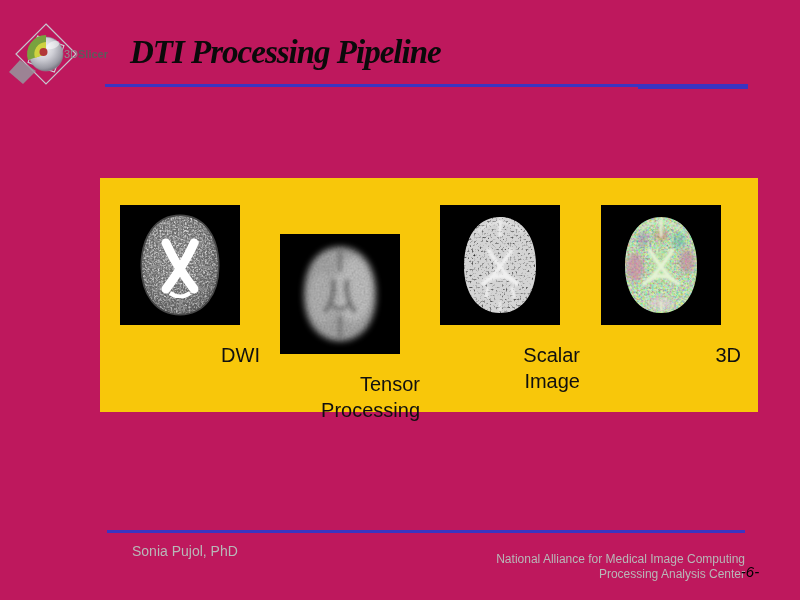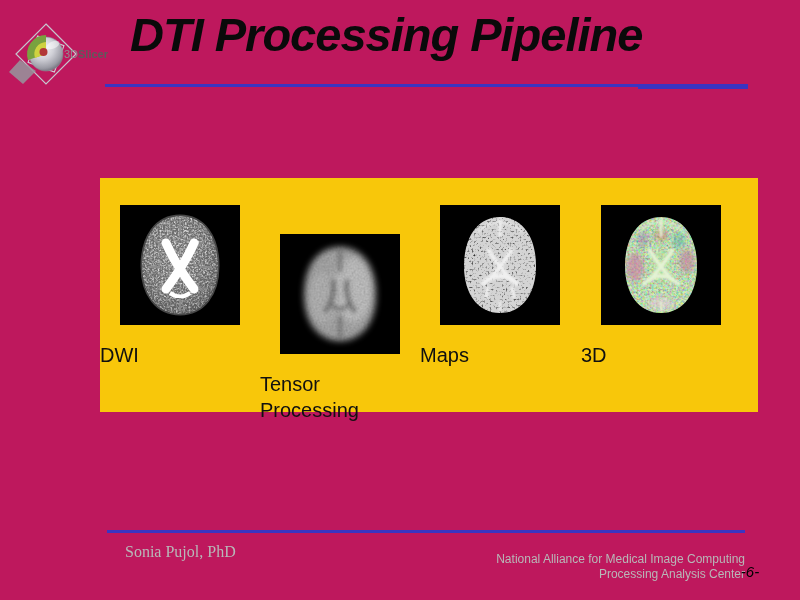--- a/index.html
+++ b/index.html
@@ -3,38 +3,38 @@
 <meta charset="utf-8">
 <style>
   html,body{margin:0;padding:0;background:#ffffff;}
   .slide{
     position:relative;width:800px;height:600px;background:#be185d;overflow:hidden;
     font-family:"Liberation Sans", sans-serif;
   }
   
   .logo{position:absolute;left:8px;top:20px;width:150px;height:72px;}
   .title{
-    position:absolute;left:130px;top:7px;width:640px;
-    font-size:47px;font-weight:700;font-style:italic;letter-spacing:-1px;
-    color:#0a0a0a;white-space:nowrap;
+    position:absolute;left:130px;top:34px;width:640px;
+    font-size:33px;font-weight:700;font-style:italic;letter-spacing:-1px;
+    color:#0a0a0a;white-space:nowrap;font-family:Liberation Serif, serif;
   }
   .rule-thin{position:absolute;left:105px;top:84px;width:535px;height:3px;background:#3a35c2;}
   .rule-thick{position:absolute;left:638px;top:84px;width:110px;height:5px;background:#3a35c2;}
   
   .panel{position:absolute;left:100px;top:178px;width:658px;height:234px;background:#f8c70a;}
-  .step{position:absolute;top:205px;width:160px;text-align:left;}
+  .step{position:absolute;top:205px;width:160px;text-align:right;}
   .step .imgbox{width:120px;height:120px;margin:0 auto;background:#000;}
   .step .imgbox svg{display:block;width:120px;height:120px;}
   .step .lbl{
     margin-top:17px;font-size:20px;line-height:26px;color:#101010;font-weight:400;
   }
   .step1{left:100px;} .step2{left:260px;margin-top:29px;} .step3{left:420px;} .step4{left:581px;}
   
   .footer-rule{position:absolute;left:107px;top:530px;width:638px;height:3px;background:#3a35c2;}
-  .footer-author{position:absolute;left:125px;top:543px;font-size:16px;color:#b8b8b8;font-family:Liberation Serif, serif;}
+  .footer-author{position:absolute;left:132px;top:543px;font-size:14px;color:#b8b8b8;}
   .footer-org{position:absolute;right:55px;top:541px;text-align:right;font-size:12px;line-height:15px;color:#b8b8b8;margin-top:11px;}
   .page-num{position:absolute;left:728px;top:563px;width:44px;text-align:center;font-size:15px;font-style:italic;color:#000;}
   .logo-text{font-size:11px;}
 </style>
 </head>
 <body>
 
 <div class="slide">
 
   <div class="logo">
@@ -188,21 +188,22 @@
             <path d="M72,44 C66,56 56,66 48,76" stroke-width="4"></path>
             <path d="M42,80 C52,68 68,68 78,80" stroke-width="5"></path>
             <path d="M48,82 L46,93" stroke-width="3"></path>
             <path d="M72,82 L74,93" stroke-width="3"></path>
             <path d="M60,96 L60,106" stroke-width="2"></path>
           </g>
         </g>
       </svg>
     </div>
     <div class="lbl">
-      <div>Maps</div>
+      <div>Scalar</div>
+      <div>Image</div>
     </div>
   </div>
 
   <div class="step step4">
     <div class="imgbox">
       <svg viewBox="0 0 120 120">
         <defs>
           <clipPath id="cDec">
               <path d="M60,12 C83,12 96,33 96,61 C96,89 82,108 60,108 C38,108 24,89 24,61 C24,33 37,12 60,12 Z"></path>
             </clipPath>

